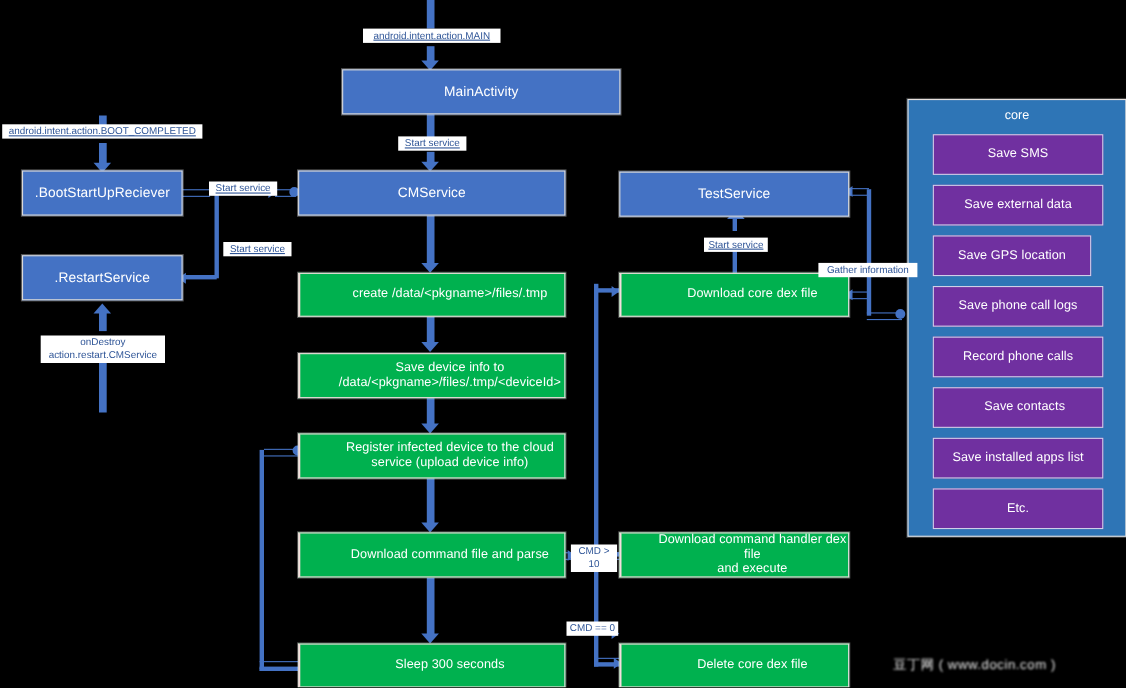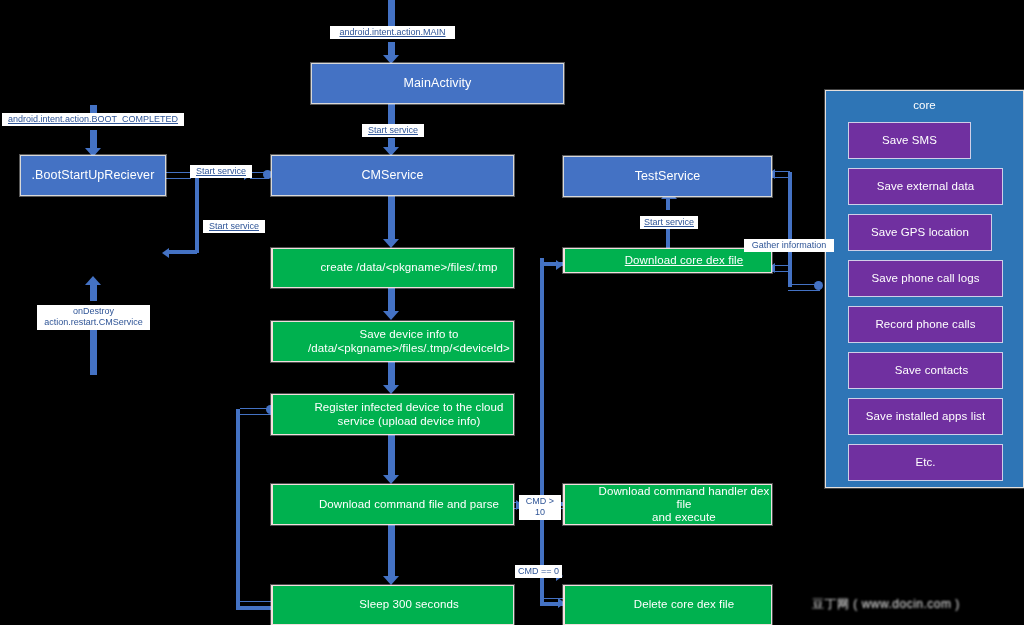--- a/index.html
+++ b/index.html
@@ -229,20 +229,23 @@
   </div>
 
   <div class="node blue" style="left:271px; top:155px; width:243px; height:41px;">
     <span>CMService</span>
   </div>
 
   <div class="node blue" style="left:20px; top:155px; width:146px; height:41px;">
     <span>.BootStartUpReciever</span>
   </div>
 
+  <div class="node blue" style="left:20px; top:232px; width:146px; height:41px;">
+    <span>.RestartService</span>
+  </div>
 
   <div class="node blue" style="left:563px; top:156px; width:209px; height:41px;">
     <span>TestService</span>
   </div>
 
   <div class="node green" style="left:271px; top:248px; width:243px; height:40px;">
     <span>create /data/&lt;pkgname&gt;/files/.tmp</span>
   </div>
 
   <div class="node green" style="left:271px; top:321px; width:243px; height:41px;">
@@ -256,37 +259,37 @@
   </div>
 
   <div class="node green" style="left:271px; top:484px; width:243px; height:41px;">
     <span>Download command file and parse</span>
   </div>
 
   <div class="node green" style="left:271px; top:585px; width:243px; height:40px;">
     <span>Sleep 300 seconds</span>
   </div>
 
-  <div class="node green" style="left:563px; top:248px; width:209px; height:25px;text-decoration:underline;">
+  <div class="node green" style="left:563px; top:248px; width:209px; height:40px;">
     <span>Download core dex file</span>
   </div>
 
   <div class="node green" style="left:563px; top:484px; width:209px; height:41px;">
     <span>Download command handler dex file
 and execute</span>
   </div>
 
   <div class="node green" style="left:563px; top:585px; width:209px; height:40px;">
     <span>Delete core dex file</span>
   </div>
 
   <div id="core-panel" style="left:825px; top:90px; width:199px; height:398px;">
     <div id="core-title">core</div>
 
-    <div class="node purple" style="left:22px; top:31px; width:123px; height:37px;">
+    <div class="node purple" style="left:22px; top:31px; width:155px; height:37px;">
       <span>Save SMS</span>
     </div>
     <div class="node purple" style="left:22px; top:77px; width:155px; height:37px;">
       <span>Save external data</span>
     </div>
     <div class="node purple" style="left:22px; top:123px; width:144px; height:37px;">
       <span>Save GPS location</span>
     </div>
     <div class="node purple" style="left:22px; top:169px; width:155px; height:37px;">
       <span>Save phone call logs</span>

